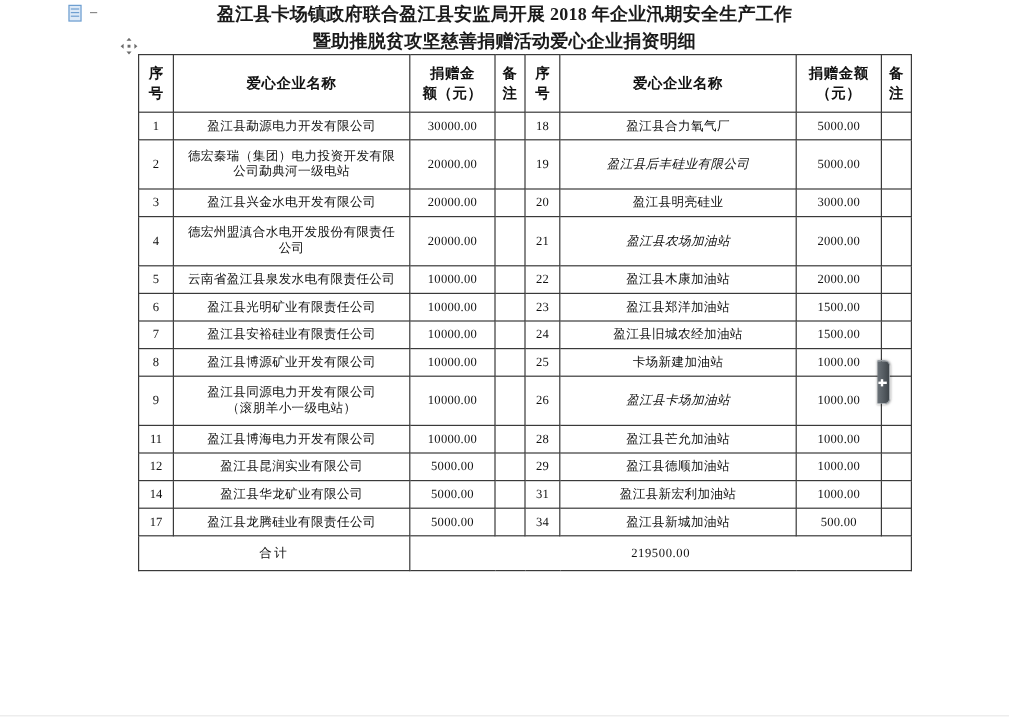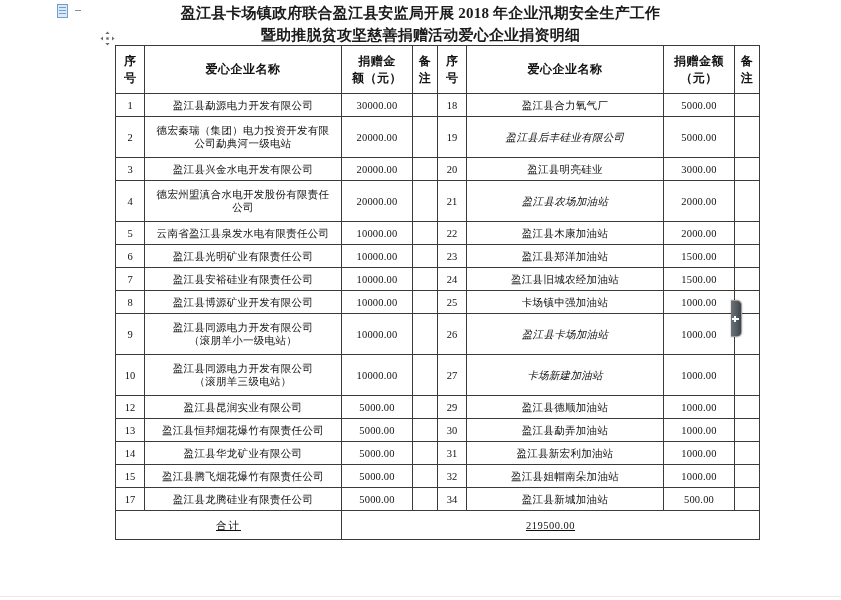--- a/index.html
+++ b/index.html
@@ -151,21 +151,21 @@
     vertical-align: top;
     padding-top: 3px;
     font-style: italic;
   }
 
   .name-2line {
     display: block;
   }
 
   
-  tr.row-total td { height: 28px; text-decoration: underline; }
+  tr.row-total td { height: 28px; }
   .cell-total-label {
     font-size: 12px;
     letter-spacing: 2px;
   }
   .cell-total-value {
     font-size: 15px;
     font-weight: bold;
     letter-spacing: 0.5px;
   }
 
@@ -369,107 +369,78 @@
         </tr>
         <tr class="row-std">
           <td class="cell-seq">8</td>
           <td class="cell-name">
             <span class="name-2line">盈江县博源矿业开发有限公司</span>
           </td>
           <td class="cell-amt">10000.00</td>
           <td class="cell-note"></td>
           <td class="cell-seq">25</td>
           <td class="cell-name">
-            <span class="name-2line">卡场镇中强加油站</span>
+            <span class="name-2line">卡场新建加油站</span>
           </td>
           <td class="cell-amt">1000.00</td>
           <td class="cell-note"></td>
         </tr>
         <tr class="row-tall">
           <td class="cell-seq">9</td>
           <td class="cell-name">
             <span class="name-2line">盈江县同源电力开发有限公司</span>
             <span class="name-2line">（滚朋羊小一级电站）</span>
           </td>
           <td class="cell-amt">10000.00</td>
           <td class="cell-note"></td>
           <td class="cell-seq">26</td>
           <td class="cell-name name-top">
             <span class="name-2line">盈江县卡场加油站</span>
           </td>
           <td class="cell-amt">1000.00</td>
           <td class="cell-note"></td>
         </tr>
-        <tr class="row-tall">
-          <td class="cell-seq">10</td>
-          <td class="cell-name">
-            <span class="name-2line">盈江县同源电力开发有限公司</span>
-            <span class="name-2line">（滚朋羊三级电站）</span>
-          </td>
-          <td class="cell-amt">10000.00</td>
-          <td class="cell-note"></td>
-          <td class="cell-seq">27</td>
-          <td class="cell-name name-top">
-            <span class="name-2line">卡场新建加油站</span>
+        <tr class="row-std">
+          <td class="cell-seq">11</td>
+          <td class="cell-name">
+            <span class="name-2line">盈江县博海电力开发有限公司</span>
+          </td>
+          <td class="cell-amt">10000.00</td>
+          <td class="cell-note"></td>
+          <td class="cell-seq">28</td>
+          <td class="cell-name">
+            <span class="name-2line">盈江县芒允加油站</span>
           </td>
           <td class="cell-amt">1000.00</td>
           <td class="cell-note"></td>
         </tr>
         <tr class="row-std">
           <td class="cell-seq">12</td>
           <td class="cell-name">
             <span class="name-2line">盈江县昆润实业有限公司</span>
           </td>
           <td class="cell-amt">5000.00</td>
           <td class="cell-note"></td>
           <td class="cell-seq">29</td>
           <td class="cell-name">
             <span class="name-2line">盈江县德顺加油站</span>
           </td>
           <td class="cell-amt">1000.00</td>
           <td class="cell-note"></td>
         </tr>
         <tr class="row-std">
-          <td class="cell-seq">13</td>
-          <td class="cell-name">
-            <span class="name-2line">盈江县恒邦烟花爆竹有限责任公司</span>
+          <td class="cell-seq">14</td>
+          <td class="cell-name">
+            <span class="name-2line">盈江县华龙矿业有限公司</span>
           </td>
           <td class="cell-amt">5000.00</td>
           <td class="cell-note"></td>
-          <td class="cell-seq">30</td>
-          <td class="cell-name">
-            <span class="name-2line">盈江县勐弄加油站</span>
-          </td>
-          <td class="cell-amt">1000.00</td>
-          <td class="cell-note"></td>
-        </tr>
-        <tr class="row-std">
-          <td class="cell-seq">14</td>
-          <td class="cell-name">
-            <span class="name-2line">盈江县华龙矿业有限公司</span>
-          </td>
-          <td class="cell-amt">5000.00</td>
-          <td class="cell-note"></td>
           <td class="cell-seq">31</td>
           <td class="cell-name">
             <span class="name-2line">盈江县新宏利加油站</span>
-          </td>
-          <td class="cell-amt">1000.00</td>
-          <td class="cell-note"></td>
-        </tr>
-        <tr class="row-std">
-          <td class="cell-seq">15</td>
-          <td class="cell-name">
-            <span class="name-2line">盈江县腾飞烟花爆竹有限责任公司</span>
-          </td>
-          <td class="cell-amt">5000.00</td>
-          <td class="cell-note"></td>
-          <td class="cell-seq">32</td>
-          <td class="cell-name">
-            <span class="name-2line">盈江县姐帽南朵加油站</span>
           </td>
           <td class="cell-amt">1000.00</td>
           <td class="cell-note"></td>
         </tr>
         <tr class="row-std">
           <td class="cell-seq">17</td>
           <td class="cell-name">
             <span class="name-2line">盈江县龙腾硅业有限责任公司</span>
           </td>
           <td class="cell-amt">5000.00</td>

